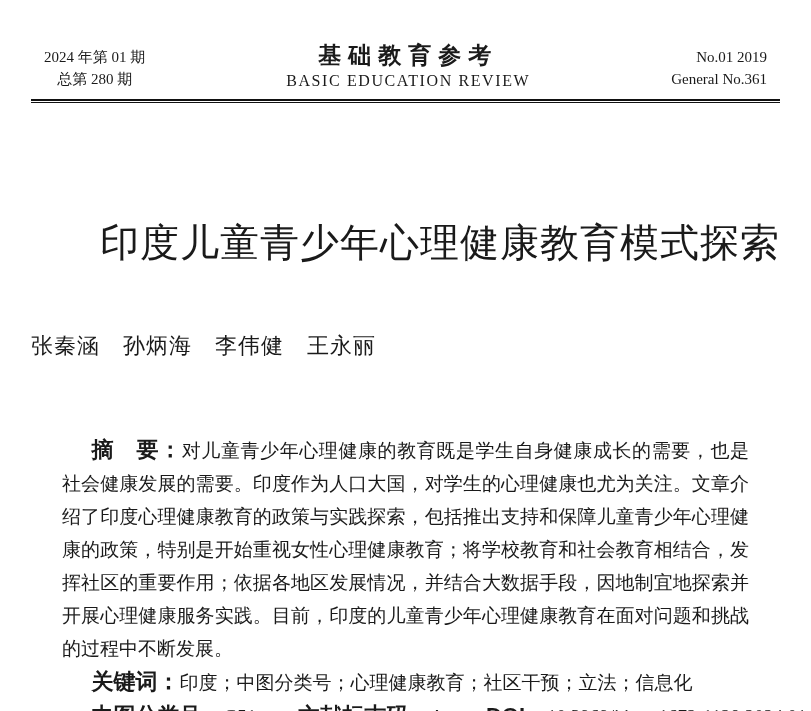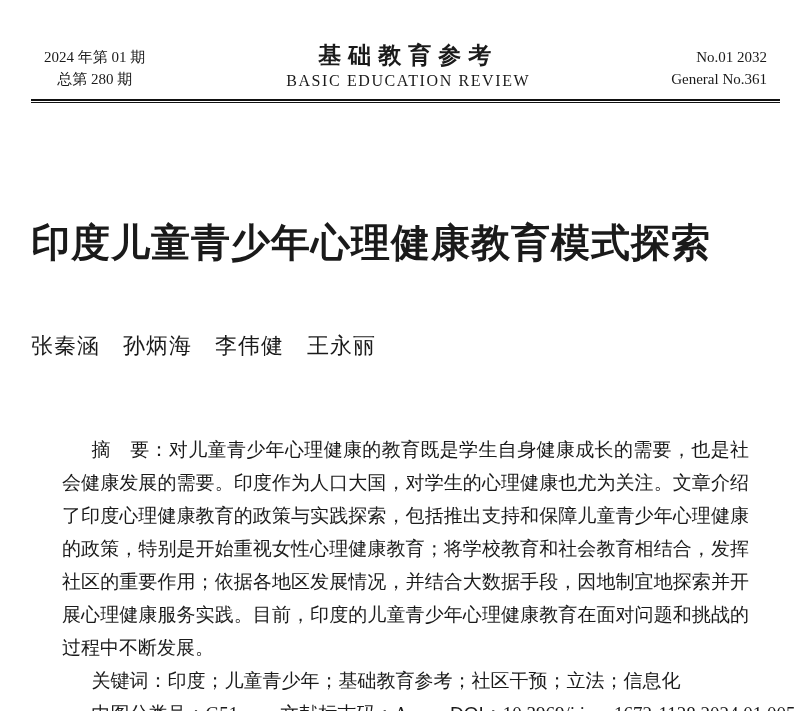--- a/index.html
+++ b/index.html
@@ -56,23 +56,23 @@
     line-height: 22px;
     white-space: nowrap;
   }
   
   .rule { margin-top: 9px; }
   .rule-thick { height: 2px; background: #111; }
   .rule-thin  { height: 1px; background: #111; margin-top: 1px; }
   
   .title {
     margin: 116px 0 0 0;
-    text-align: left;
+    text-align: right;
     font-size: 39px;
-    font-weight: bold;
+    font-weight: normal;
     letter-spacing: 1px;
     line-height: 48px;
   }
   .authors {
     margin-top: 64px;
     text-align: left;
     font-size: 22px;
     letter-spacing: 1px;
     line-height: 30px;
   }
@@ -90,22 +90,22 @@
     margin-top: 0;
     text-indent: 1.55em;
   }
   .meta {
     margin-top: 0;
     text-indent: 1.55em;
     white-space: nowrap;
   }
   .label {
     font-family: "Liberation Sans", "DejaVu Sans", sans-serif;
-    font-weight: normal;
-    font-size: 19px;
+    font-weight: bold;
+    font-size: 22px;
   }
   .meta-item { margin-right: 42px; }
   .meta-item:last-child { margin-right: 0; }
   .meta-val { font-size: 19px; }
   p { margin-block-start: 0; margin-block-end: 0; }
 </style>
 </head>
 <body>
 
 <div class="page">
@@ -113,37 +113,37 @@
   <header class="header">
     <div class="h-left">
       <div>2024 年第 01 期</div>
       <div>总第 280 期</div>
     </div>
     <div class="h-center">
       <div class="jt-cn">基础教育参考</div>
       <div class="jt-en">BASIC EDUCATION REVIEW</div>
     </div>
     <div class="h-right">
-      <div>No.01 2032</div>
+      <div>No.01 2019</div>
       <div>General No.361</div>
     </div>
   </header>
 
   <div class="rule">
     <div class="rule-thick"></div>
     <div class="rule-thin"></div>
   </div>
 
   <main>
     <h1 class="title">印度儿童青少年心理健康教育模式探索</h1>
 
     <div class="authors">张秦涵　孙炳海　李伟健　王永丽</div>
 
     <p class="body-text abstract"><span class="label">摘　要：</span><span>对儿童青少年心理健康的教育既是学生自身健康成长的需要，也是社会健康发展的需要。印度作为人口大国，对学生的心理健康也尤为关注。文章介绍了印度心理健康教育的政策与实践探索，包括推出支持和保障儿童青少年心理健康的政策，特别是开始重视女性心理健康教育；将学校教育和社会教育相结合，发挥社区的重要作用；依据各地区发展情况，并结合大数据手段，因地制宜地探索并开展心理健康服务实践。目前，印度的儿童青少年心理健康教育在面对问题和挑战的过程中不断发展。</span></p>
 
-    <p class="body-text keywords"><span class="label">关键词：</span><span>印度；儿童青少年；基础教育参考；社区干预；立法；信息化</span></p>
+    <p class="body-text keywords"><span class="label">关键词：</span><span>印度；中图分类号；心理健康教育；社区干预；立法；信息化</span></p>
 
     <p class="body-text meta">
       <span class="meta-item"><span class="label">中图分类号：</span><span class="meta-val">G51</span></span><span class="meta-item"><span class="label">文献标志码：</span><span class="meta-val">A</span></span><span class="meta-item"><span class="label">DOI：</span><span class="meta-val">10.3969/j.issn.1672-1128.2024.01.005</span></span>
     </p>
   </main>
 
 </div>
 
 </body></html>

